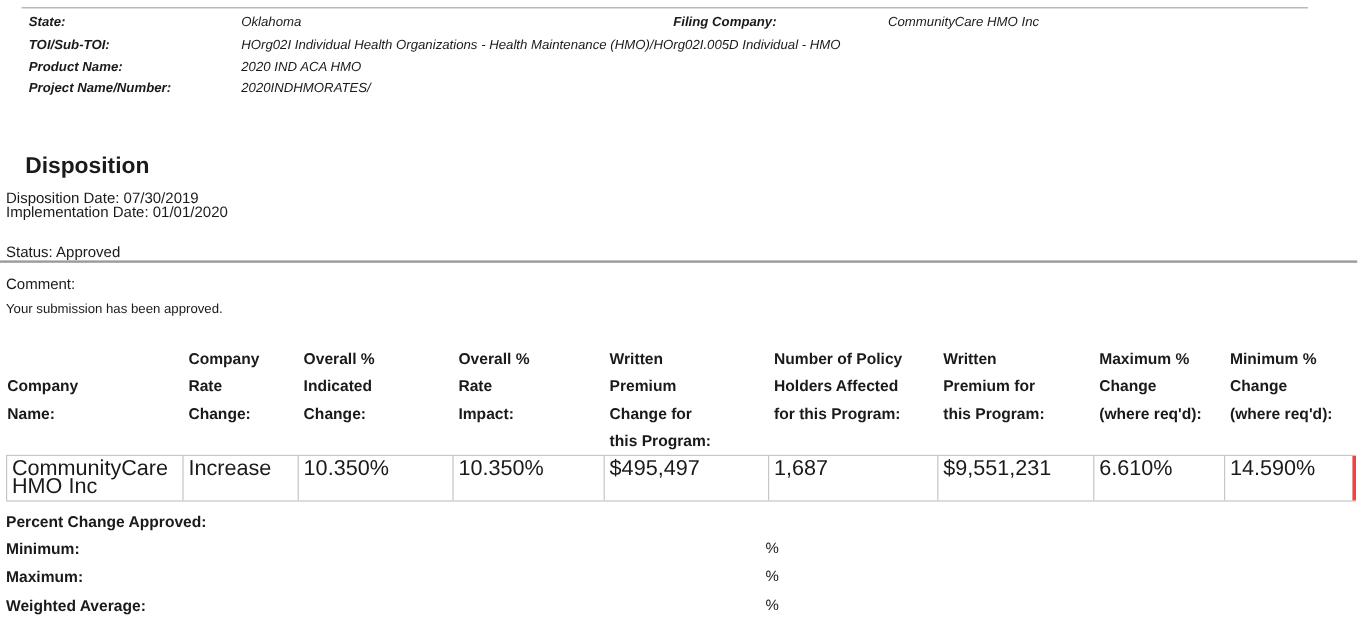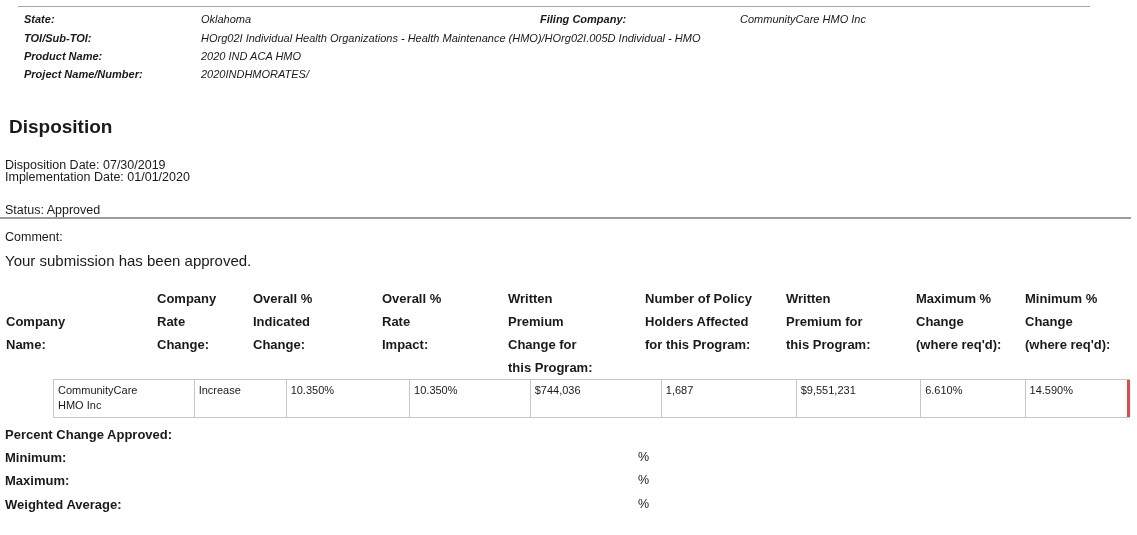--- a/index.html
+++ b/index.html
@@ -9,38 +9,38 @@
   
   .top-rule { position:absolute; left:18px; top:6px; width:1072px; height:1px; background:#a8a8a8; }
 
   
   .meta { font-size:11px; font-style:italic; }
   .meta-row { position:absolute; left:0; width:1137px; height:16px;margin-left:16px; }
   .meta-row.r1 { top:13px; } .meta-row.r2 { top:32px; }
   .meta-row.r3 { top:50px;padding-left:46px; } .meta-row.r4 { top:68px; }
   .meta-label { position:absolute; left:8px; font-weight:bold; }
   .meta-value { position:absolute; left:185px; white-space:nowrap; }
-  .meta-label.fc { left:524px; }
+  .meta-label.fc { left:545px; }
   .meta-value.fc { left:724px; }
 
   
   .disp-title { position:absolute; left:5px; top:112px; font-size:19px; font-weight:bold; }
   .info-row { position:absolute; left:5px; font-size:12.5px; white-space:nowrap; }
   .info-row.f1 { top:158px; } .info-row.f2 { top:170px; } .info-row.f3 { top:203px; }
   .status-rule { position:absolute; left:0; top:217px; width:1131px; height:2px; background:#9b9b9b; }
   .comment-label { position:absolute; left:5px; top:230px; font-size:12.5px; }
-  .comment-text { position:absolute; left:5px; top:252px; font-size:15px; }
+  .comment-text { position:absolute; left:5px; top:252px; font-size:11px; }
 
   
   .rate-table { position:absolute; left:5px; top:287px; width:1125px; }
   .thead { display:flex; font-weight:bold; font-size:13px; line-height:23px; }
   .th { box-sizing:border-box; padding-left:5px; white-space:pre-line; }
   .th.c1 { padding-left:1px; padding-top:23px; }
-  .tbody-row { display:flex; font-size:11px; line-height:15px;
-               border-top:1px solid #c6c6c6; border-bottom:1px solid #c6c6c6; min-height:36px;margin-left:48px; }
+  .tbody-row { display:flex; font-size:18px; line-height:15px;
+               border-top:1px solid #c6c6c6; border-bottom:1px solid #c6c6c6; min-height:36px; }
   .td { box-sizing:border-box; border-left:1px solid #c6c6c6; padding:3px 4px 4px 4px; white-space:pre-line; }
   .td.c9 { border-right:3px solid #ef4444; }
   .c1 { width:147px; } .c2 { width:96px; } .c3 { width:129px; }
   .c4 { width:126px; } .c5 { width:137px; } .c6 { width:141px; }
   .c7 { width:130px; } .c8 { width:109px; } .c9 { width:110px; }
 
   
   .pc-heading { position:absolute; left:5px; top:427px; font-size:13px; font-weight:bold; }
   .pc-row { position:absolute; left:0; width:1089px; height:17px; }
   .pc-row.p1 { top:450px; } .pc-row.p2 { top:473px; } .pc-row.p3 { top:497px; }
@@ -68,21 +68,21 @@
     <div class="meta-row r3">
       <span class="meta-label">Product Name:</span>
       <span class="meta-value">2020 IND ACA HMO</span>
     </div>
     <div class="meta-row r4">
       <span class="meta-label">Project Name/Number:</span>
       <span class="meta-value">2020INDHMORATES/</span>
     </div>
   </div>
 
-  <h1 class="disp-title" style="margin:4px;">Disposition</h1>
+  <h1 class="disp-title" style="margin:16px;">Disposition</h1>
 
   <div class="info-row f1">
     <span>Disposition Date:</span>
     <span>07/30/2019</span>
   </div>
   <div class="info-row f2">
     <span>Implementation Date:</span>
     <span>01/01/2020</span>
   </div>
   <div class="info-row f3">
@@ -124,21 +124,21 @@
       <div class="th c9">Minimum %
 Change
 (where req'd):</div>
     </div>
     <div class="tbody-row">
       <div class="td c1">CommunityCare
 HMO Inc</div>
       <div class="td c2">Increase</div>
       <div class="td c3">10.350%</div>
       <div class="td c4">10.350%</div>
-      <div class="td c5">$744,036</div>
+      <div class="td c5">$495,497</div>
       <div class="td c6">1,687</div>
       <div class="td c7">$9,551,231</div>
       <div class="td c8">6.610%</div>
       <div class="td c9">14.590%</div>
     </div>
   </div>
 
   <div class="pc-heading">Percent Change Approved:</div>
   <div class="pc-row p1">
     <span class="pc-label">Minimum:</span>

